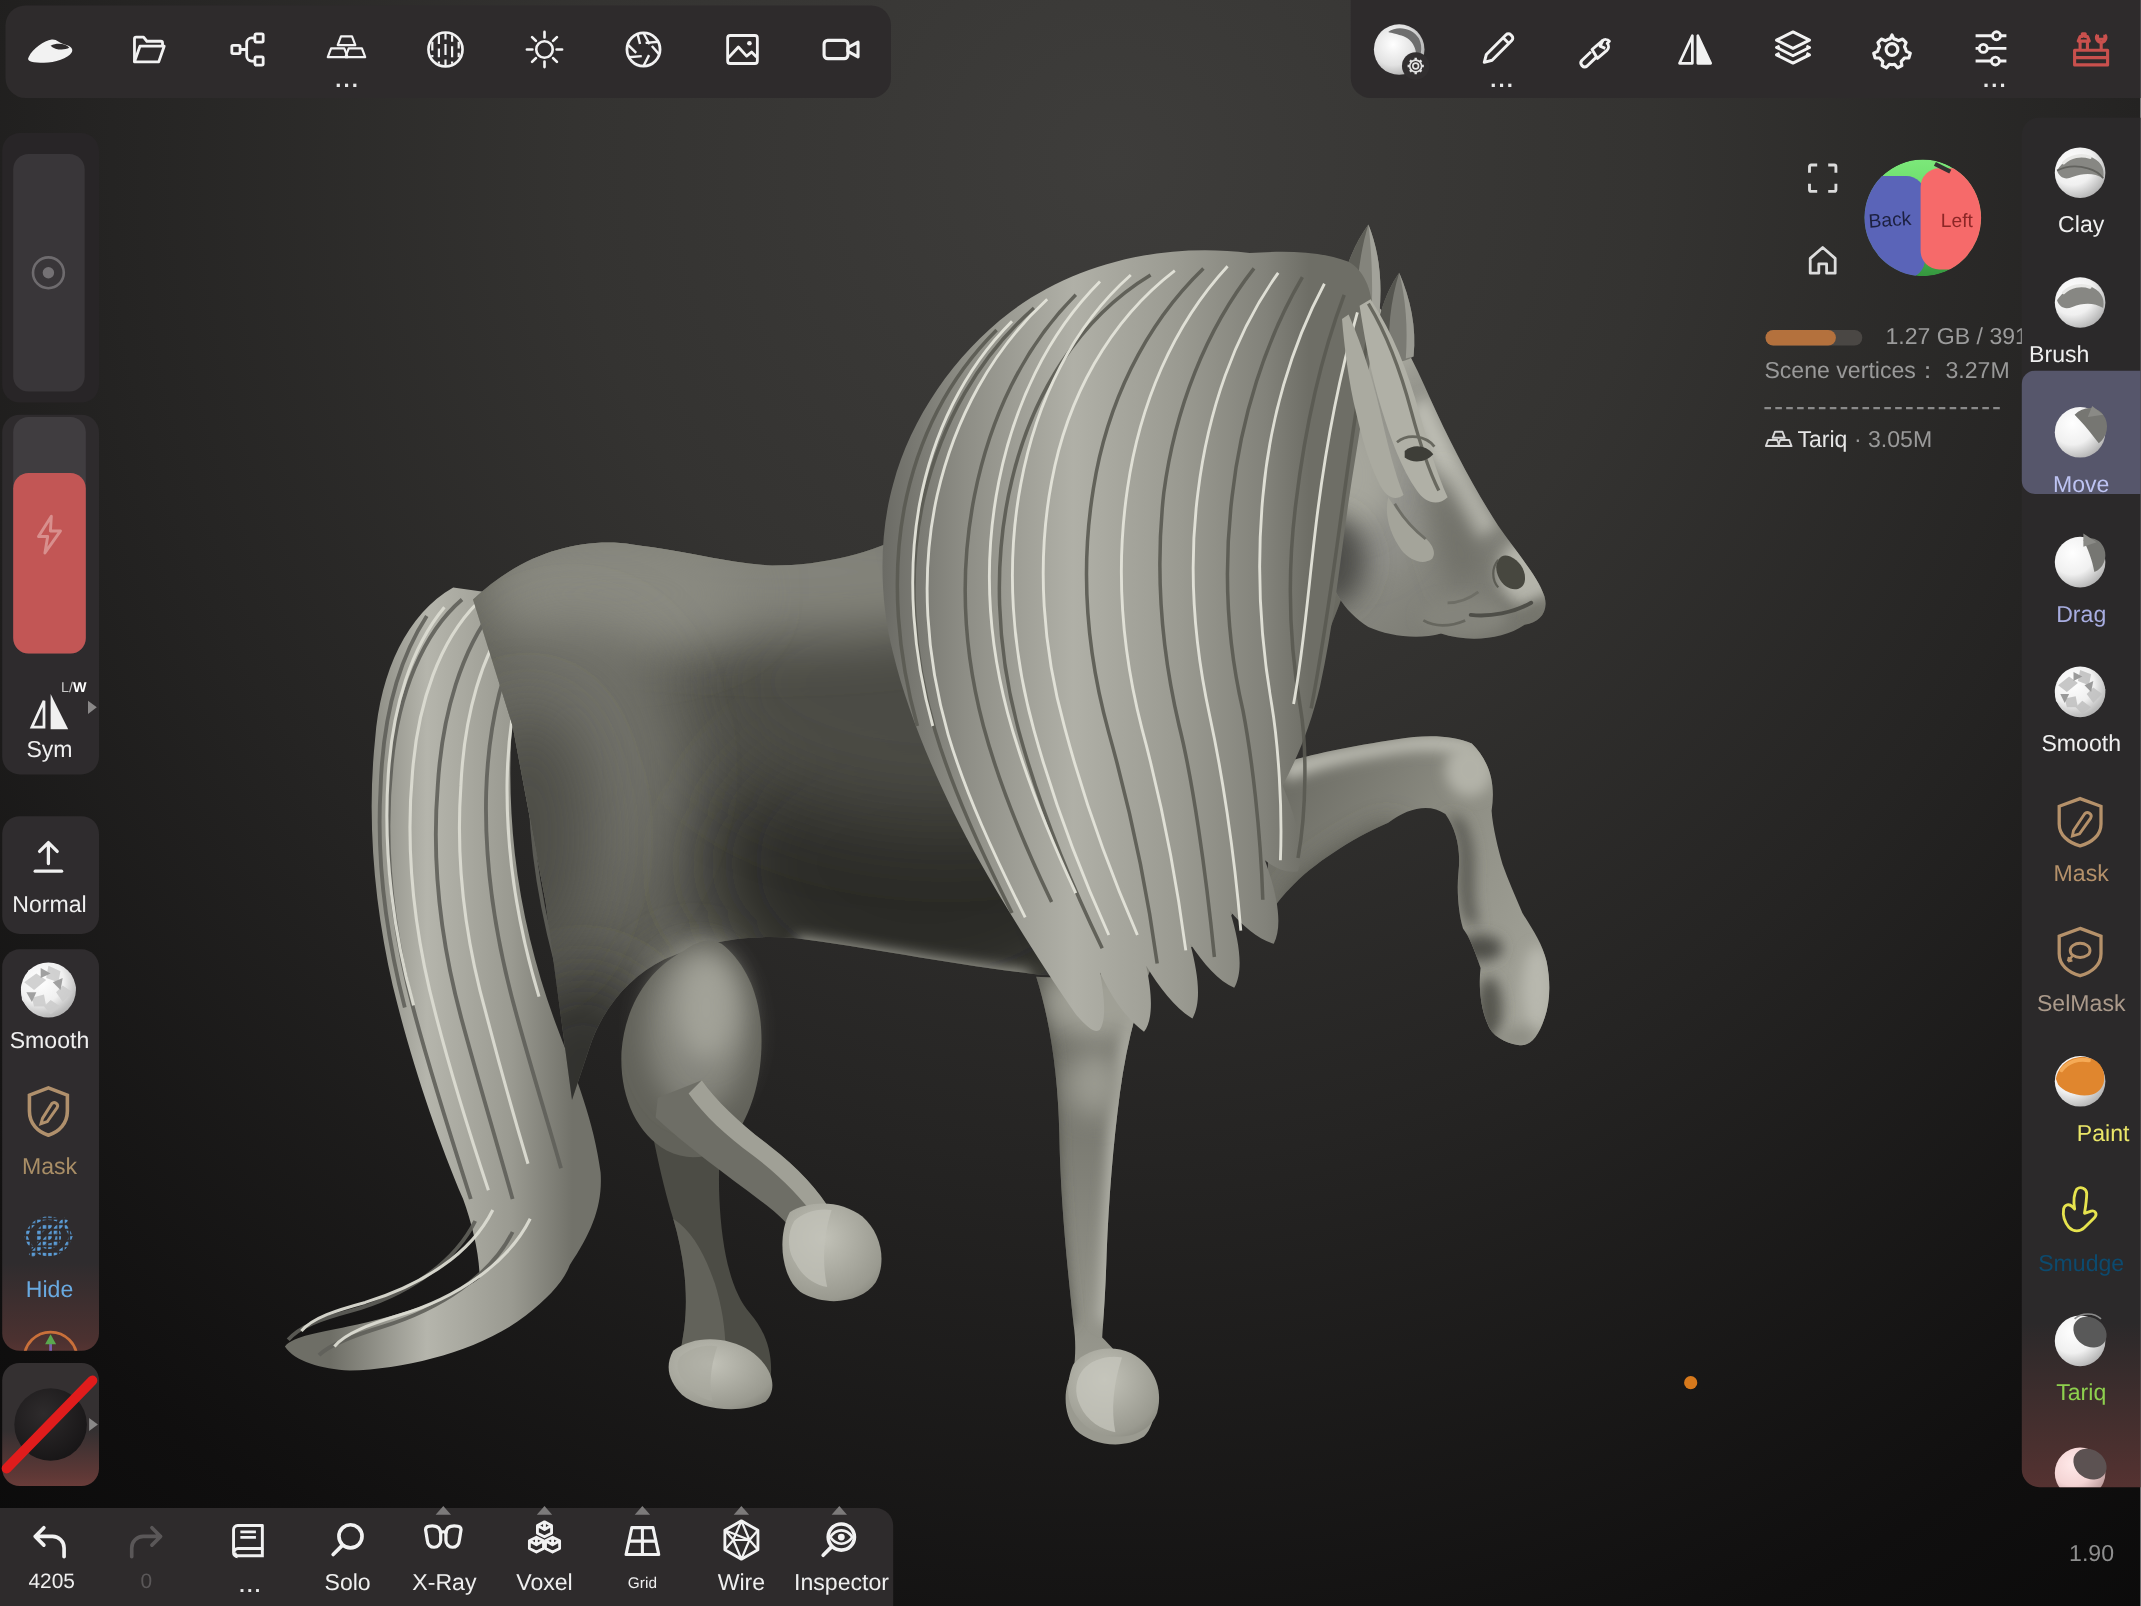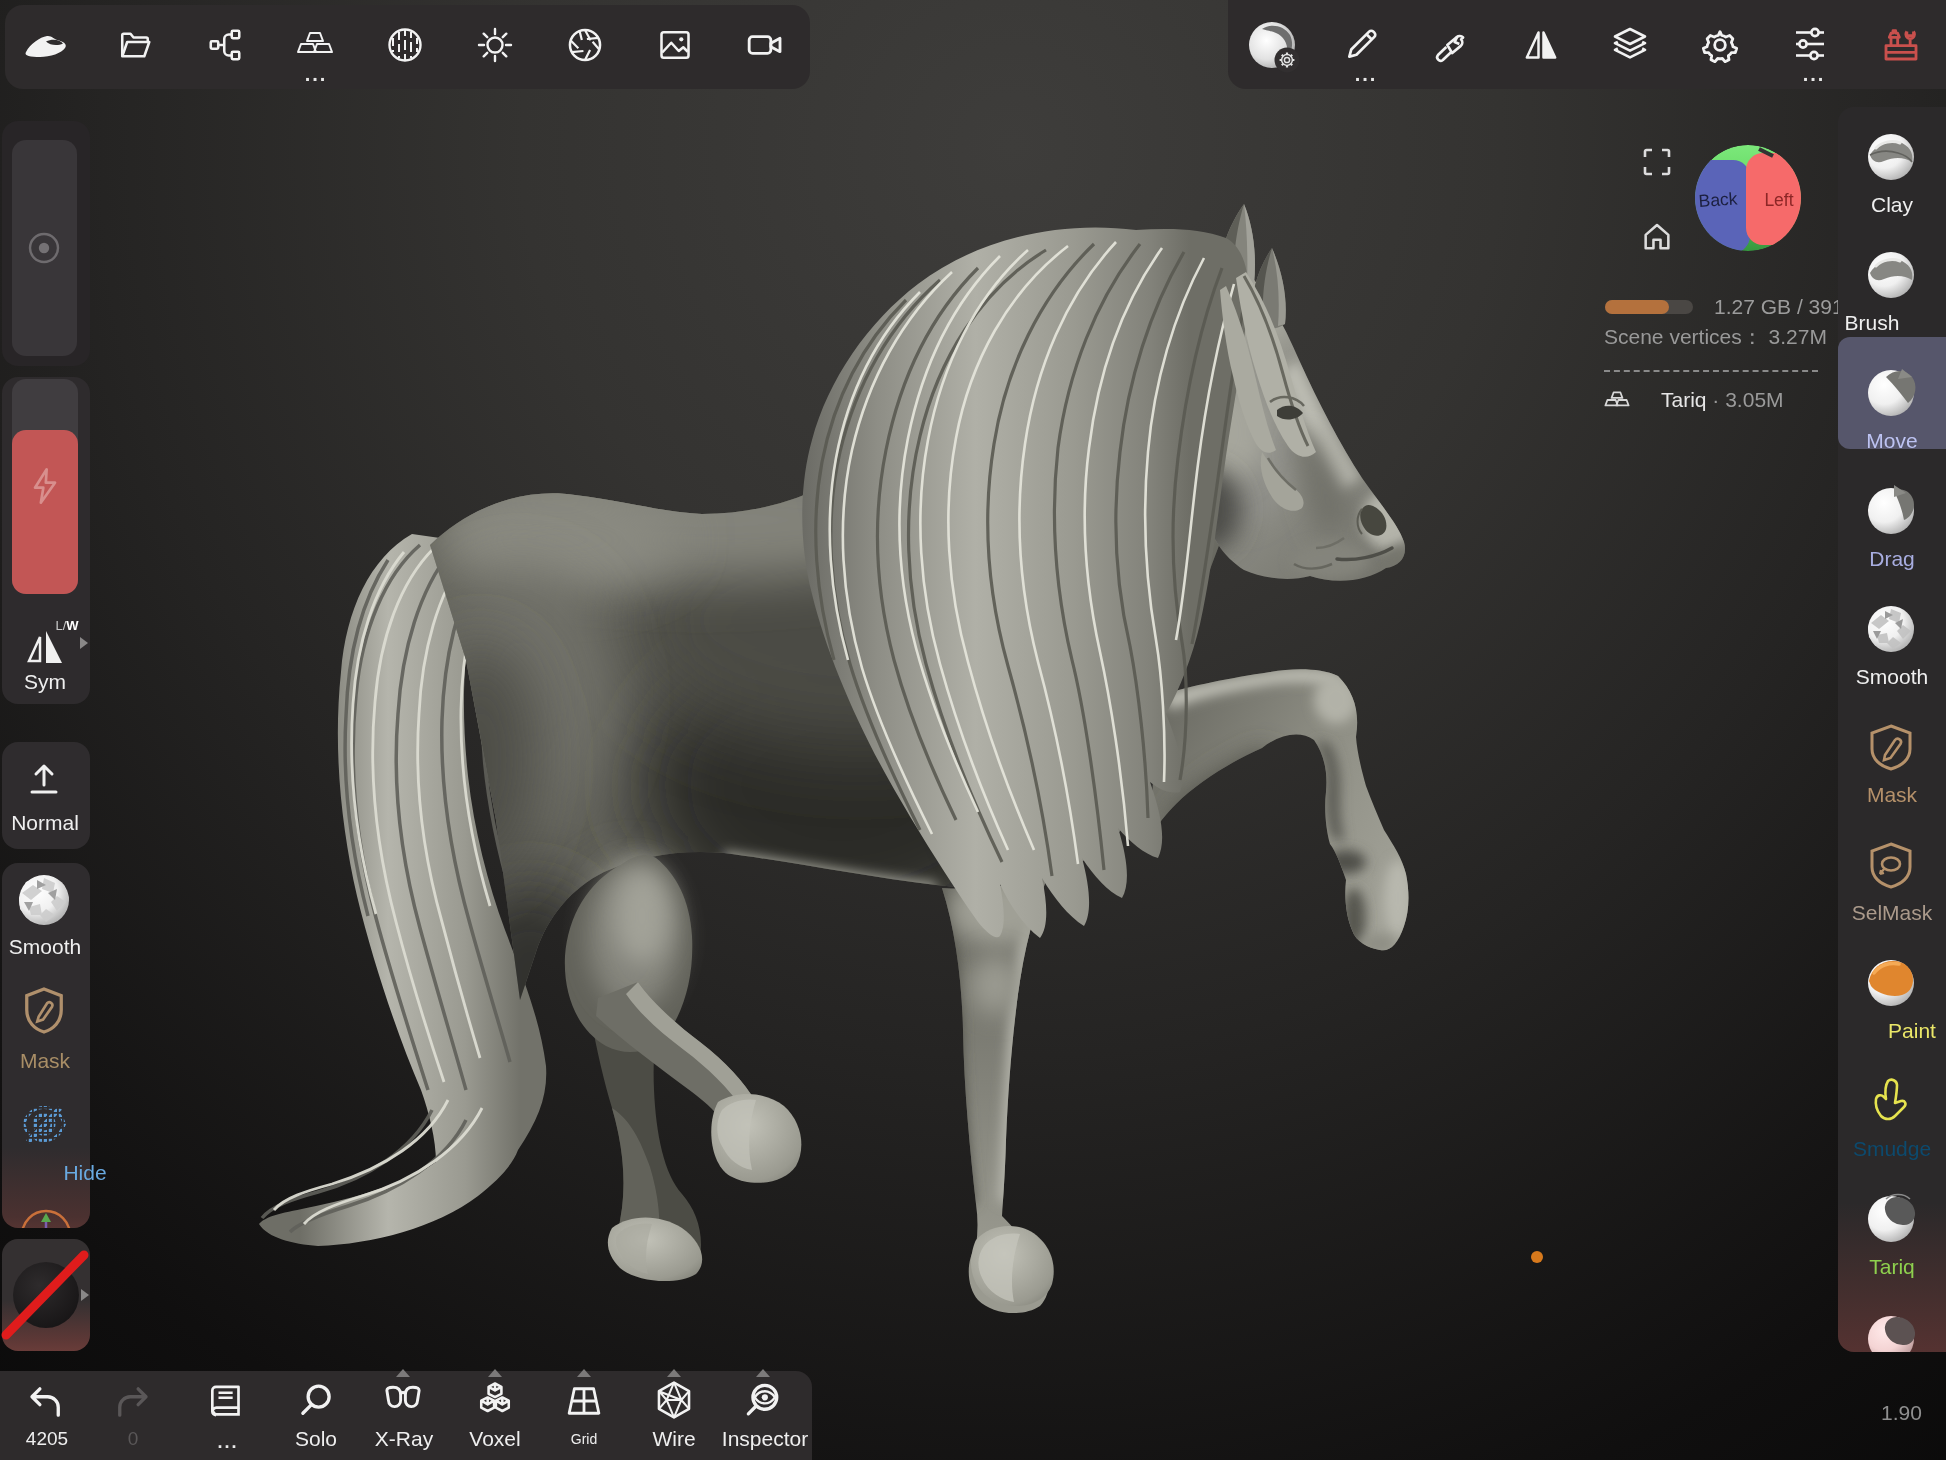--- a/index.html
+++ b/index.html
@@ -580,21 +580,21 @@
       <path d="M 26 8 C 36 8 44 14 48 26 C 44 38 36 44 26 44 C 16 44 8 38 4 26 C 8 14 16 8 26 8 Z" fill="white"></path>
       <path d="M 8 46 L 44 6" stroke="black" stroke-width="7"></path>
     </mask>
   </defs>
   <g mask="url(#hidemask)">
     <path d="M 26 8 C 36 8 44 14 48 26 C 44 38 36 44 26 44 C 16 44 8 38 4 26 C 8 14 16 8 26 8 Z" fill="none" stroke="url(#dotp)" stroke-width="6"></path>
     <circle cx="26" cy="26" r="9" fill="none" stroke="url(#dotp)" stroke-width="5"></circle>
   </g>
   <path d="M 10 44 L 42 10" stroke="url(#dotp)" stroke-width="5"></path>
 </svg>
-<div class="lbl" style="left:45px;top:1173px;color:#69a9e0;margin-left:40px;">Hide</div>
+<div class="lbl" style="left:45px;top:1173px;color:#69a9e0;">Hide</div>
 <div style="position:absolute;left:2px;top:863px;width:88px;height:365px;overflow:hidden;border-radius:16px;">
   <svg style="position:absolute;left:16px;top:342px" width="56" height="56" viewBox="0 0 56 56">
       <circle cx="28" cy="30" r="24" fill="none" stroke="#c9703a" stroke-width="2.5"></circle>
       <path d="M28 12 L28 30" stroke="#7a5fb0" stroke-width="2.5"></path>
       <path d="M28 8 l-5 9 h10 Z" fill="#5aa84e"></path>
       <circle cx="28" cy="30" r="3" fill="#b05fb0"></circle>
     </svg>
 </div>
 
 <div class="panelL" style="top:1239px;height:112px;background:linear-gradient(#343031 55%, #5d3836 90%, #693c39);"></div>
@@ -807,16 +807,16 @@
 <div style="position:absolute;left:1714px;top:307px;color:#9c9c9c;font-size:21px;transform:translateY(-50%);white-space:nowrap;">1.27 GB / 391 MB</div>
 <div style="position:absolute;left:1604px;top:337px;color:#999;font-size:21px;transform:translateY(-50%);white-space:nowrap;">Scene vertices：&nbsp;3.27M</div>
 <div style="position:absolute;left:1604px;top:370px;width:214px;border-top:2px dashed #8a8a8a;"></div>
 <svg class="ic" style="left:1617px;top:400px" width="26" height="24" viewBox="0 0 38 34">
   <g fill="none" stroke="#d8d8d8" stroke-width="2.6" stroke-linejoin="round">
     <path d="M 14 6 h 10 l 3 8 h -16 Z"></path>
         <path d="M 5 17 h 12 l 3 8 h -18 Z"></path>
         <path d="M 21 17 h 12 l 3 8 h -18 Z"></path>
   </g>
 </svg>
-<div style="position:absolute;left:1634px;top:400px;color:#e6e6e6;font-size:21px;transform:translateY(-50%);white-space:nowrap;margin-left:27px;">Tariq <span style="color:#9a9a9a">· 3.05M</span></div>
+<div style="position:absolute;left:1634px;top:400px;color:#e6e6e6;font-size:21px;transform:translateY(-50%);white-space:nowrap;">Tariq <span style="color:#9a9a9a">· 3.05M</span></div>
 <div style="position:absolute;left:1531px;top:1251px;width:12px;height:12px;border-radius:6px;background:#d7791c;"></div>
 <div style="position:absolute;left:1881px;top:1401px;color:#8f8f8f;font-size:21px;text-align:right;">1.90</div>
 </div>
 
 </body></html>

